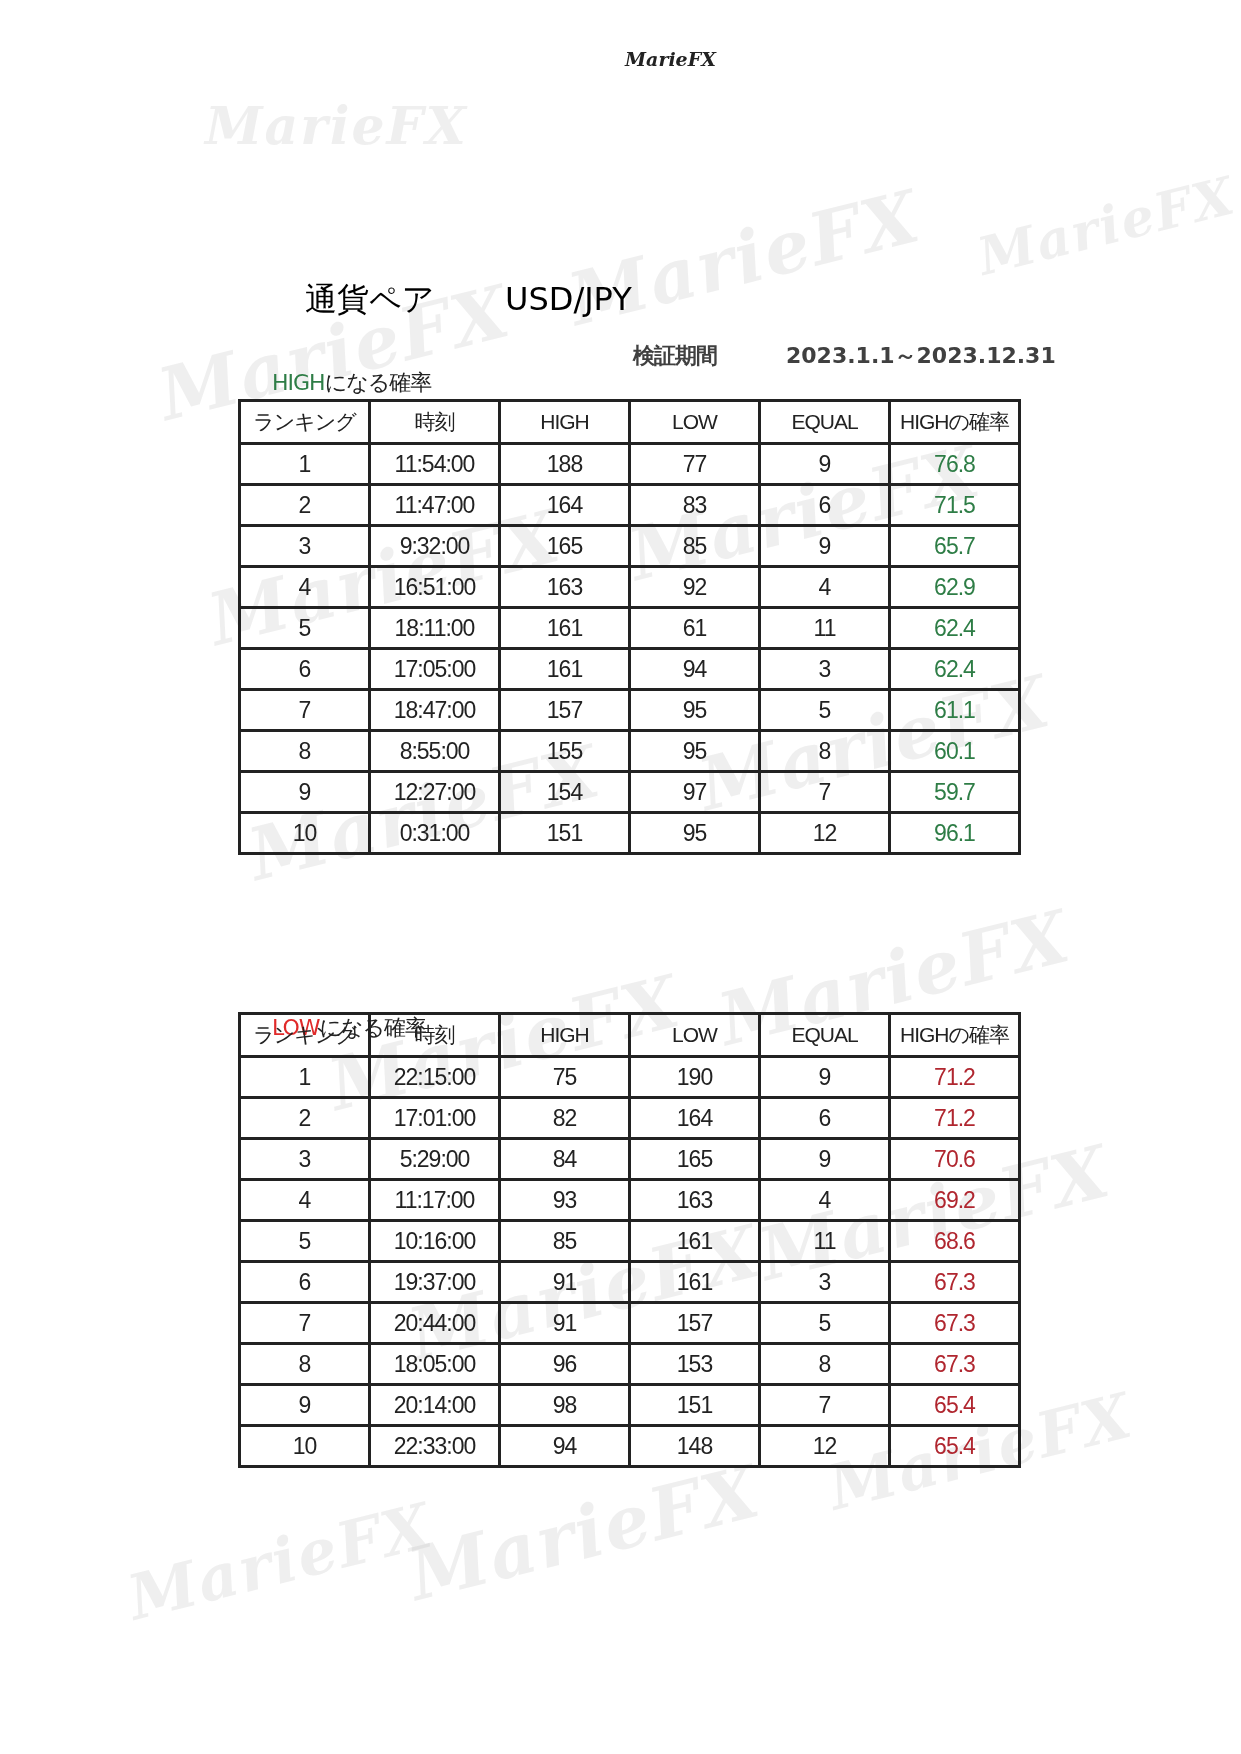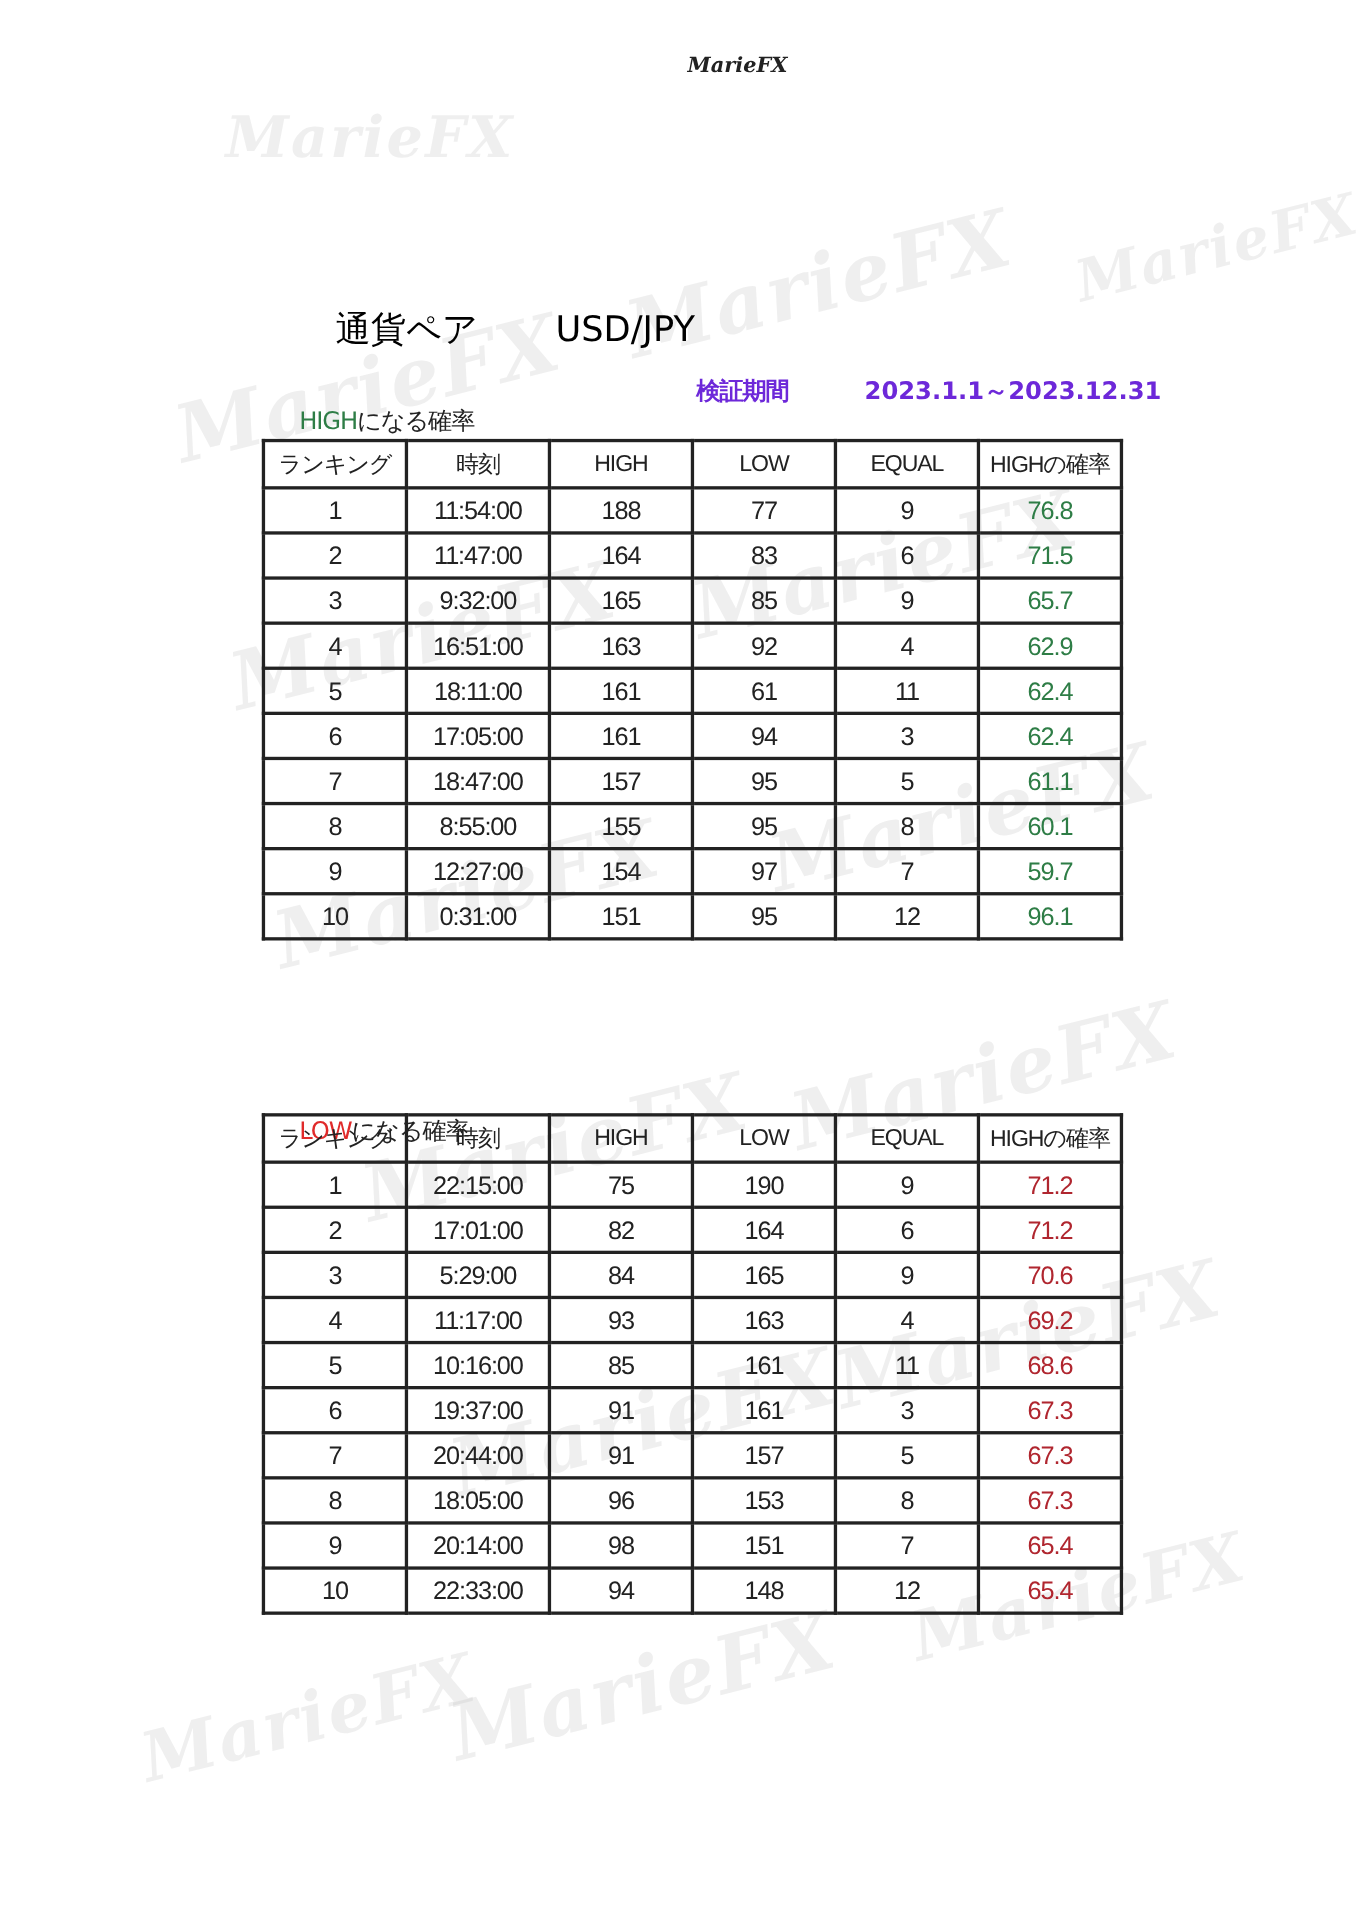--- a/index.html
+++ b/index.html
@@ -11,21 +11,21 @@
       position: absolute; font-family: "DejaVu Serif", serif; font-style: italic; font-weight: bold;
       color: rgba(180,180,180,0.22); white-space: nowrap; pointer-events: none; letter-spacing: 2px;
     }
     .brand {
       position: absolute; top: 48px; left: 0; width: 100%; text-align: center;
       font-family: "DejaVu Serif", serif; font-style: italic; font-weight: bold; font-size: 19px; color: #222;
       padding-left: 100px; box-sizing: border-box;
     }
     .pair-row { position: absolute; top: 278px; left: 305px; font-size: 32px; color: #000000; }
     .pair-row .pair-label { display: inline-block; width: 200px; }
-    .period-row { position: absolute; top: 341px; left: 633px; font-size: 22px; font-weight: bold; color: #6d28d9; }
+    .period-row { position: absolute; top: 341px; left: 633px; font-size: 22px; font-weight: bold; color: #404040; }
     .period-row .period-label { display: inline-block; width: 153px; letter-spacing: -1px; }
     .section-title { position: absolute; font-size: 22px; color: #222; letter-spacing: -1px; }
     .section-title .kw-high { color: #2e7d46; }
     .section-title .kw-low { color: #e02a2a; }
     table.rank {
       position: absolute; left: 238px; border-collapse: collapse; table-layout: fixed;
       width: 782px; font-family: Liberation Sans, sans-serif;
     }
     table.rank th, table.rank td {
       border: 3px solid #222; text-align: center; font-weight: normal; color: #222;

